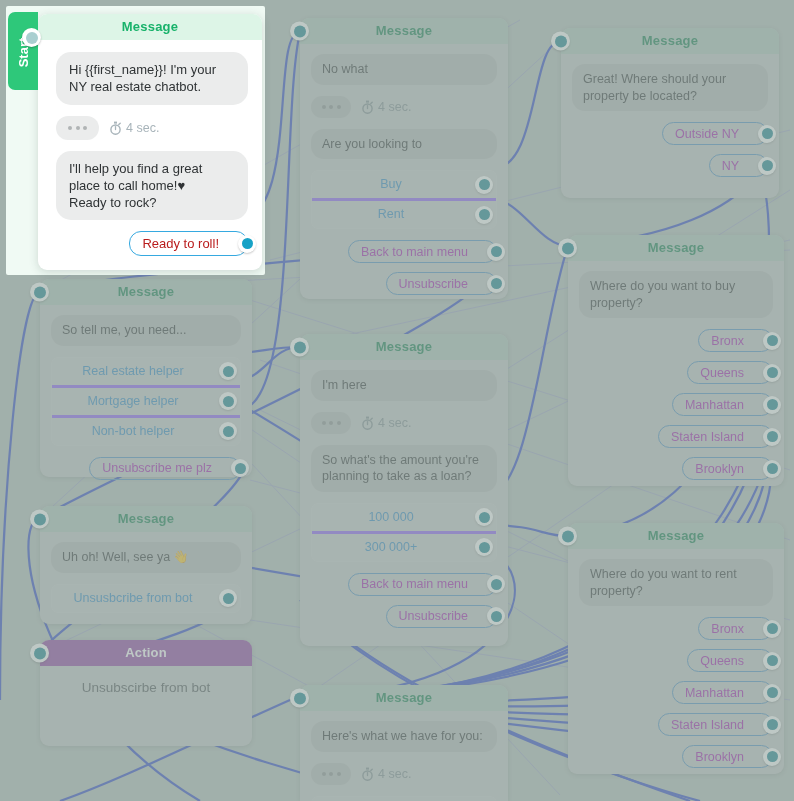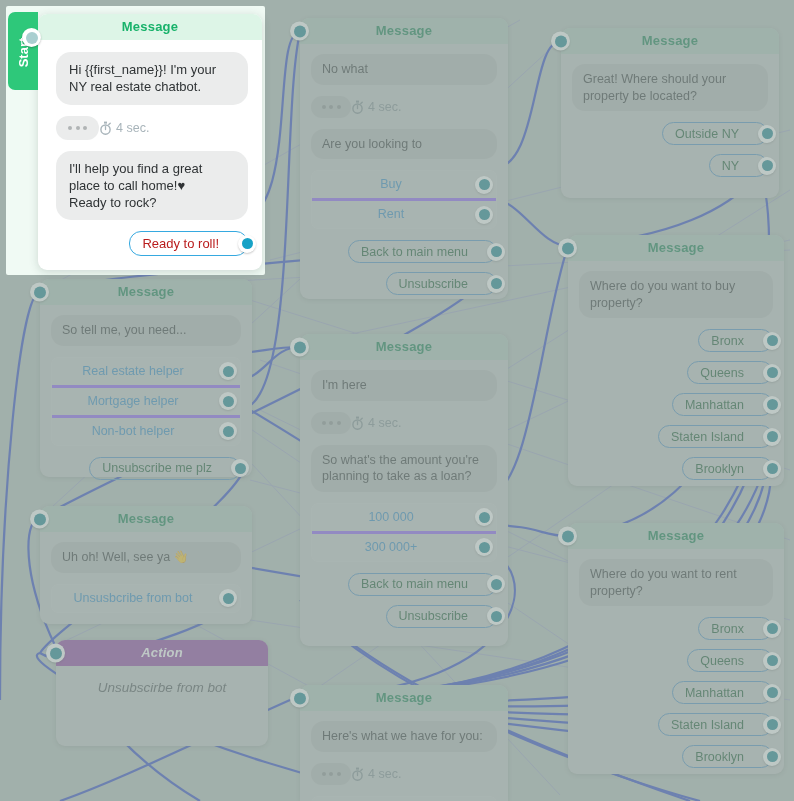--- a/index.html
+++ b/index.html
@@ -54,21 +54,21 @@
 
   
   .bubble{
     background:#b4b8b8;border-radius:13px;
     padding:7px 11px;font-size:12.5px;line-height:1.33;color:#2f3335;
     margin-bottom:11px;white-space:pre-line;
   }
   .node.lit .bubble{background:#ebecec;border-radius:15px;padding:9px 13px;font-size:13px;}
 
   
-  .delay{display:flex;align-items:center;margin-bottom:11px;}
+  .delay{display:flex;align-items:center;gap:10px;margin-bottom:11px;}
   .typing{
     width:40px;height:22px;border-radius:12px;background:#b4b8b8;
     display:flex;align-items:center;justify-content:center;gap:3.5px;
   }
   .node.lit .typing{background:#ebecec;width:43px;height:24px;}
   .typing span{width:4px;height:4px;border-radius:50%;background:#8b8f90;}
   .node.lit .typing span{background:#b0b4b5;}
   .dtxt{font-size:12.5px;color:#7e8b90;display:flex;align-items:center;gap:4px;}
   .node.lit .dtxt{color:#a8b4ba;}
   .stopw{display:block;}
@@ -96,21 +96,21 @@
     content:"";position:absolute;width:18px;height:18px;border-radius:50%;
     background:#fff;box-shadow:0 1px 2px rgba(0,0,0,.22);z-index:0;
   }
   .qritem .dot i{position:relative;z-index:1;}
 
   
   .pillrow{display:flex;justify-content:flex-end;margin-bottom:9px;}
   .pill{
     position:relative;display:inline-flex;align-items:center;
     height:21px;padding:0 28px 0 12px;border:1px solid #4a8cc2;
-    border-radius:12px;font-size:12.5px;color:#14532d;background:transparent;
+    border-radius:12px;font-size:12.5px;color:#a21caf;background:transparent;
   }
   .node.lit .pill{border-color:#36a9e0;color:#b91c1c;height:23px;font-size:13px;}
   .node.lit .pill .dot i{background:#17a2c6;}
 
   
   .actiontxt{
     text-align:center;font-size:13.5px;color:#4b5154;padding:14px 10px 6px;
   }
 
   
@@ -409,21 +409,21 @@
     <div class="nbody">
       <div class="bubble">Uh oh! Well, see ya 👋</div>
       <div class="qrgroup">
         <div class="qritem"><span>Unsusbcribe from bot</span><span class="dot">
               <i></i>
             </span></div>
       </div>
     </div>
   </div>
 
-  <div class="node" style="left:56px;top:640px;width:212px;height:106px;font-style:italic;">
+  <div class="node" style="left:40px;top:640px;width:212px;height:106px;">
     <div class="nhead action">
       <div class="port">
           <i></i>
         </div>
       <span>Action</span>
     </div>
     <div class="actiontxt">Unsubscirbe from bot</div>
   </div>
 
   <div class="node" style="left:300px;top:334px;width:208px;height:312px;">

